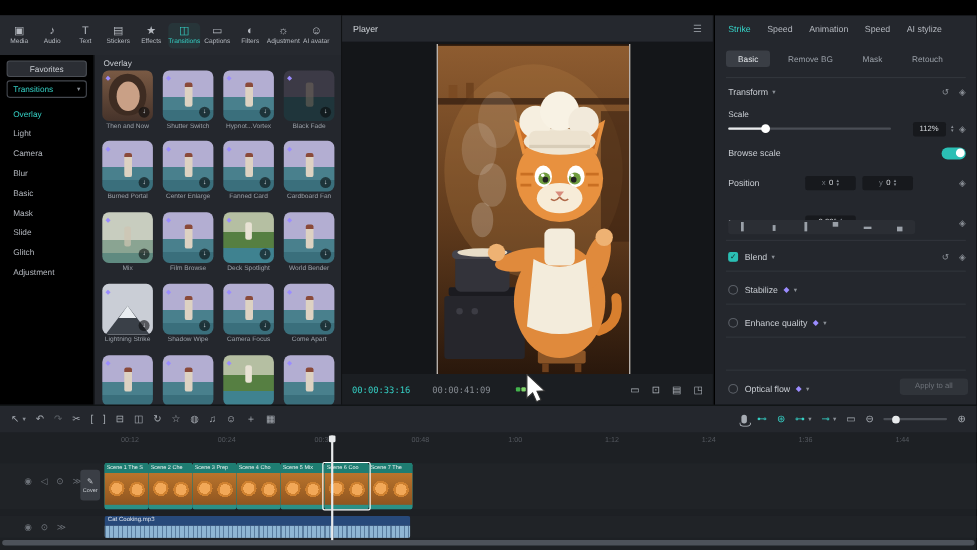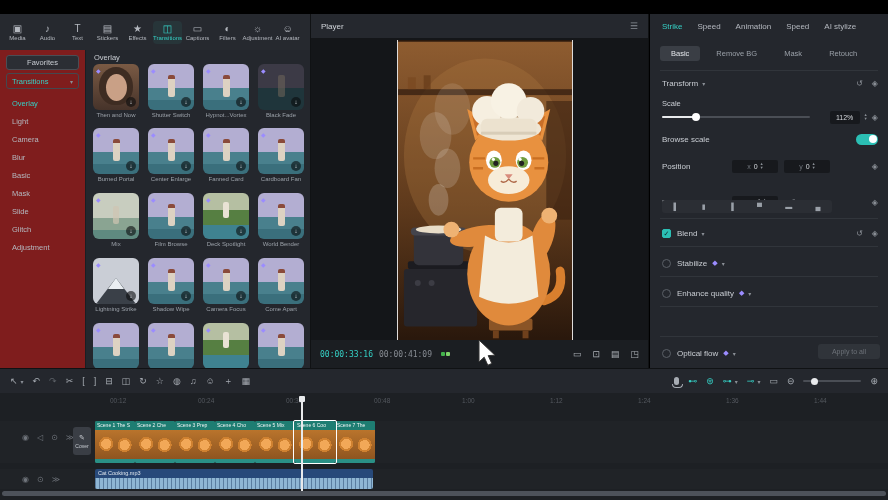--- a/index.html
+++ b/index.html
@@ -7,21 +7,21 @@
   body{font-family:"Liberation Sans",sans-serif;color:#c6cad0}
   #screen{position:relative;width:888px;height:500px;background:#000;overflow:hidden}
 
   
   .left-col{position:absolute;left:0;top:14px;width:311px;height:354px;background:#24272d;border-right:1px solid #101214}
   .toolbar{position:absolute;left:0;top:0;width:100%;height:36px;background:#26292f;display:flex;align-items:center;padding:0 3px;gap:1px}
   .tb-item{width:29px;display:flex;flex-direction:column;align-items:center;gap:1px;color:#b4b8bf;border-radius:4px;padding:2px 0;cursor:pointer}
   .tb-item .g{font-size:10px;line-height:11px}
   .tb-item .l{font-size:6px;line-height:7px;white-space:nowrap}
   .tb-item.active{color:#35d0c5;background:rgba(53,208,197,.07)}
-  .sidebar{position:absolute;left:0;top:36px;width:86px;bottom:0;background:#7f1d1d;border-right:1px solid #1b1e23}
+  .sidebar{position:absolute;left:0;top:36px;width:86px;bottom:0;background:#000000;border-right:1px solid #1b1e23}
   .fav-btn{position:absolute;left:6px;top:5px;width:73px;height:15px;background:#2b2e34;border:1px solid #4a4e55;border-radius:3px;font-size:7.5px;display:flex;align-items:center;justify-content:center;color:#c9cdd3}
   .cat-dd{position:absolute;left:6px;top:23px;width:73px;height:16px;border:1px solid #44484f;border-radius:3px;font-size:7.5px;display:flex;align-items:center;justify-content:space-between;padding:0 5px;color:#35d0c5}
   .cat-dd .chev{color:#8a8f96;font-size:6px}
   .cat-list{position:absolute;left:0;top:44px;width:100%}
   .cat{height:18px;display:flex;align-items:center;padding-left:12px;font-size:7.5px;color:#b4b8bf;cursor:pointer}
   .cat.active{color:#35d0c5}
   .grid{position:absolute;left:87px;top:36px;right:0;bottom:0;overflow:hidden}
   .sec-title{position:absolute;left:7px;top:3px;font-size:7.5px;color:#c9cdd3}
   .tile{position:absolute;width:46px;cursor:pointer}
   .art{position:relative;width:46px;height:46px;border-radius:6px;overflow:hidden;background:#3a3d44}
@@ -42,21 +42,21 @@
   .art-mtn{background:linear-gradient(180deg,#caced6 0 100%)}
   .art-mtn::after{content:"";position:absolute;left:3px;bottom:0;width:0;height:0;border-left:20px solid transparent;border-right:20px solid transparent;border-bottom:26px solid #3a4048}
   .art-mtn::before{content:"";position:absolute;left:15px;bottom:15px;width:0;height:0;border-left:8px solid transparent;border-right:8px solid transparent;border-bottom:11px solid #e9edf1;z-index:1}
 
   
   .center-col{position:absolute;left:311px;top:14px;width:338px;height:354px;background:#17191d;border-right:1px solid #101214}
   .p-header{position:absolute;left:0;top:0;right:0;height:24px;background:#25282e;display:flex;align-items:center;justify-content:space-between;padding:0 10px;font-size:8px;color:#d2d6db}
   .p-menu{color:#8a8f96;font-size:9px}
   .viewport{position:absolute;left:0;top:24px;right:0;bottom:28px;background:#141619}
   .video{position:absolute;left:86px;top:2px;width:176px;height:300px;border-left:1px solid rgba(255,255,255,.85);border-right:1px solid rgba(255,255,255,.85);background:#2a180c}
-  .p-controls{position:absolute;left:0;bottom:0;right:0;height:28px;background:#1b1e22;display:flex;align-items:center;padding:14px 9px;gap:6px}
+  .p-controls{position:absolute;left:0;bottom:0;right:0;height:28px;background:#1b1e22;display:flex;align-items:center;padding:14px 9px;gap:20px}
   .tc{font-family:"DejaVu Sans Mono",monospace;font-size:8px}
   .tc-cur{color:#35d0c5}
   .tc-dur{color:#878c93}
   .perf{display:flex;gap:1px;margin-left:3px}
   .perf i{width:4px;height:4px;background:#43b34c;border-radius:1px}
   .perf i:last-child{background:#7fd26a}
   .pc-icons{margin-left:auto;display:flex;gap:11px;color:#aeb3ba;font-size:9px}
   .cursor{position:absolute;left:166px;top:326px;z-index:9}
 
   

